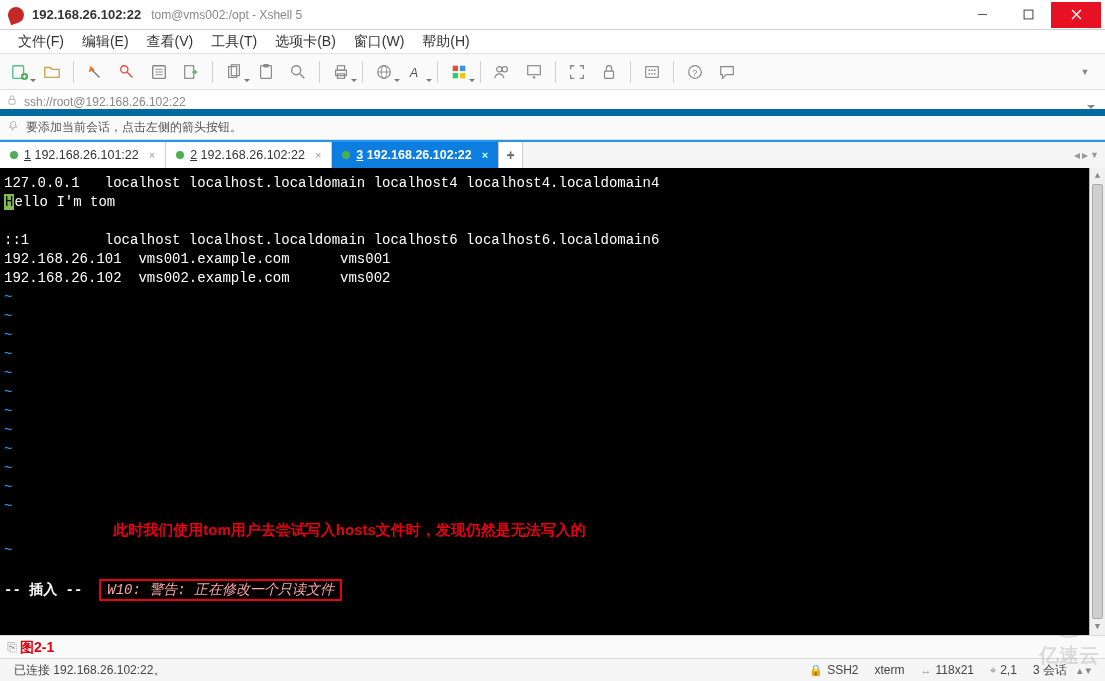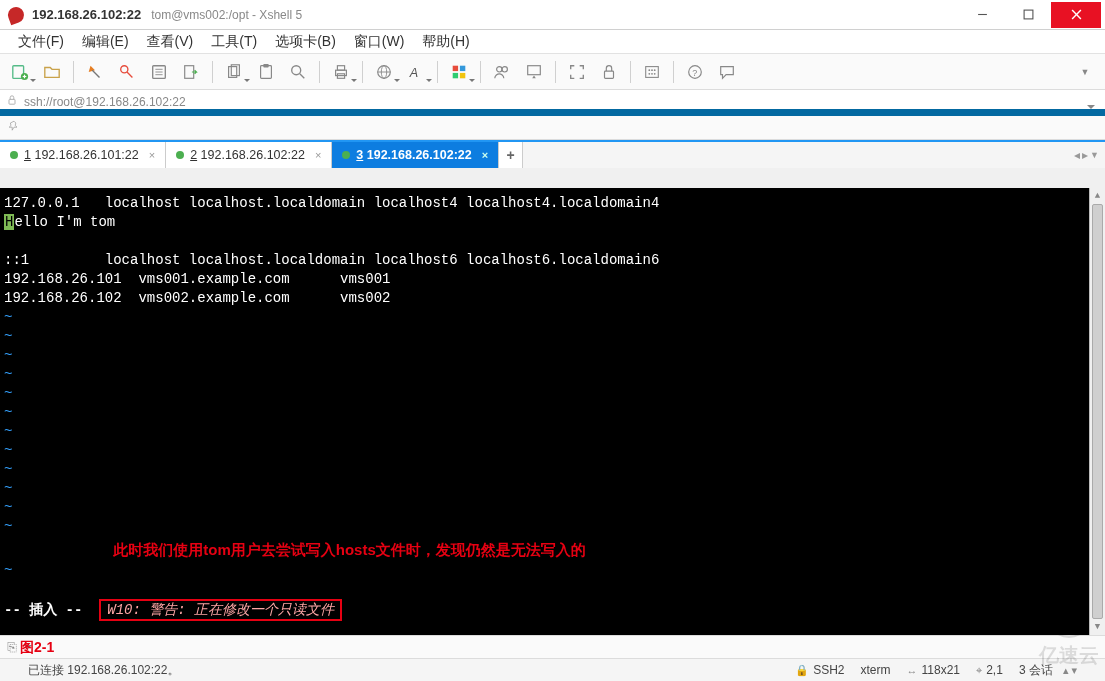--- a/index.html
+++ b/index.html
@@ -169,21 +169,20 @@
   }
   
   .terminal-wrap {
     flex: 1;
     display: flex;
     background: #000;
     color: #fff;
     position: relative;
     font-family: Consolas, "Courier New", monospace;
     font-size: 14px;
-    margin-top: 20px;
   }
   .terminal {
     flex: 1;
     padding: 6px 4px;
     white-space: pre;
     line-height: 19px;
     overflow: hidden;
     position: relative;
   }
   .blue { color: #34a2ff; }
@@ -262,21 +261,21 @@
     border-left: 4px solid transparent;
     border-right: 4px solid transparent;
     border-top: 4px solid #888;
   }
   
   .statusbar {
     height: 22px;
     background: #f5f5f5;
     display: flex;
     align-items: center;
-    padding: 0 20px;
+    padding: 0 6px;
     font-size: 12px;
     color: #444;
   }
   .statusbar .seg {
     display: flex; align-items: center; gap: 4px;
     padding: 0 8px;
   }
   .statusbar .spacer { flex: 1; }
   .statusbar .ic { color: #888; font-size: 11px; }
   
@@ -489,20 +488,21 @@
   <div class="spacer"></div>
   <div class="drop-ic"></div>
 </div>
 
 <div class="hintbar">
   <span class="pin-icon">
     <svg width="12" height="12" viewBox="0 0 20 20">
         <path d="M10 2l3 3-1 4 3 3-5 0-3 5-0-5-5 0 3-3-1-4z" fill="none" stroke="#999" stroke-width="1.2"></path>
       </svg>
   </span>
+  <span>要添加当前会话，点击左侧的箭头按钮。</span>
 </div>
 
 <div class="tabstrip">
   <div class="session-tab">
     <span class="dot"></span>
     <span><span class="underline">1</span> <span>192.168.26.101:22</span></span>
     <span class="close-x">×</span>
   </div>
   <div class="session-tab">
     <span class="dot"></span>

